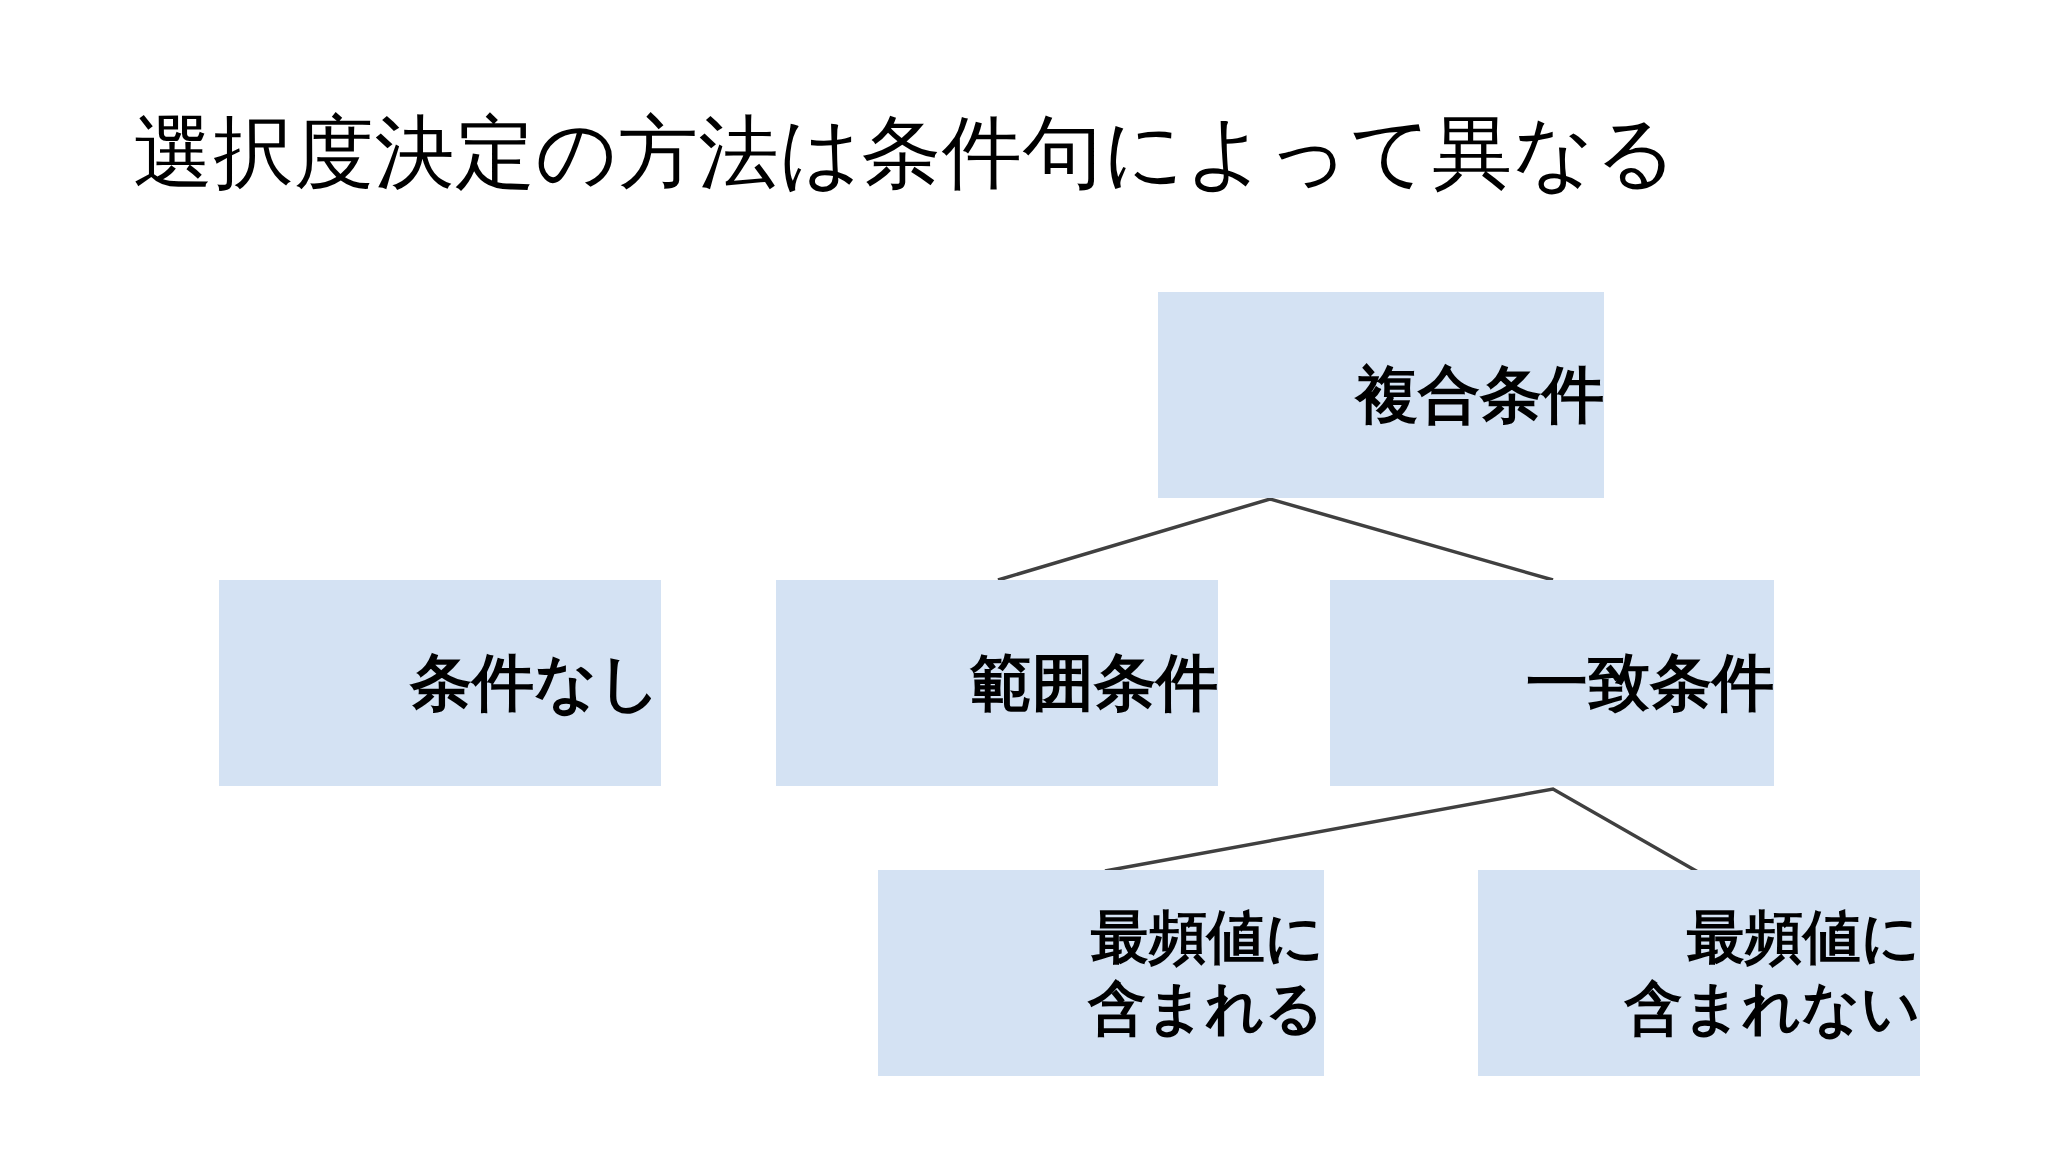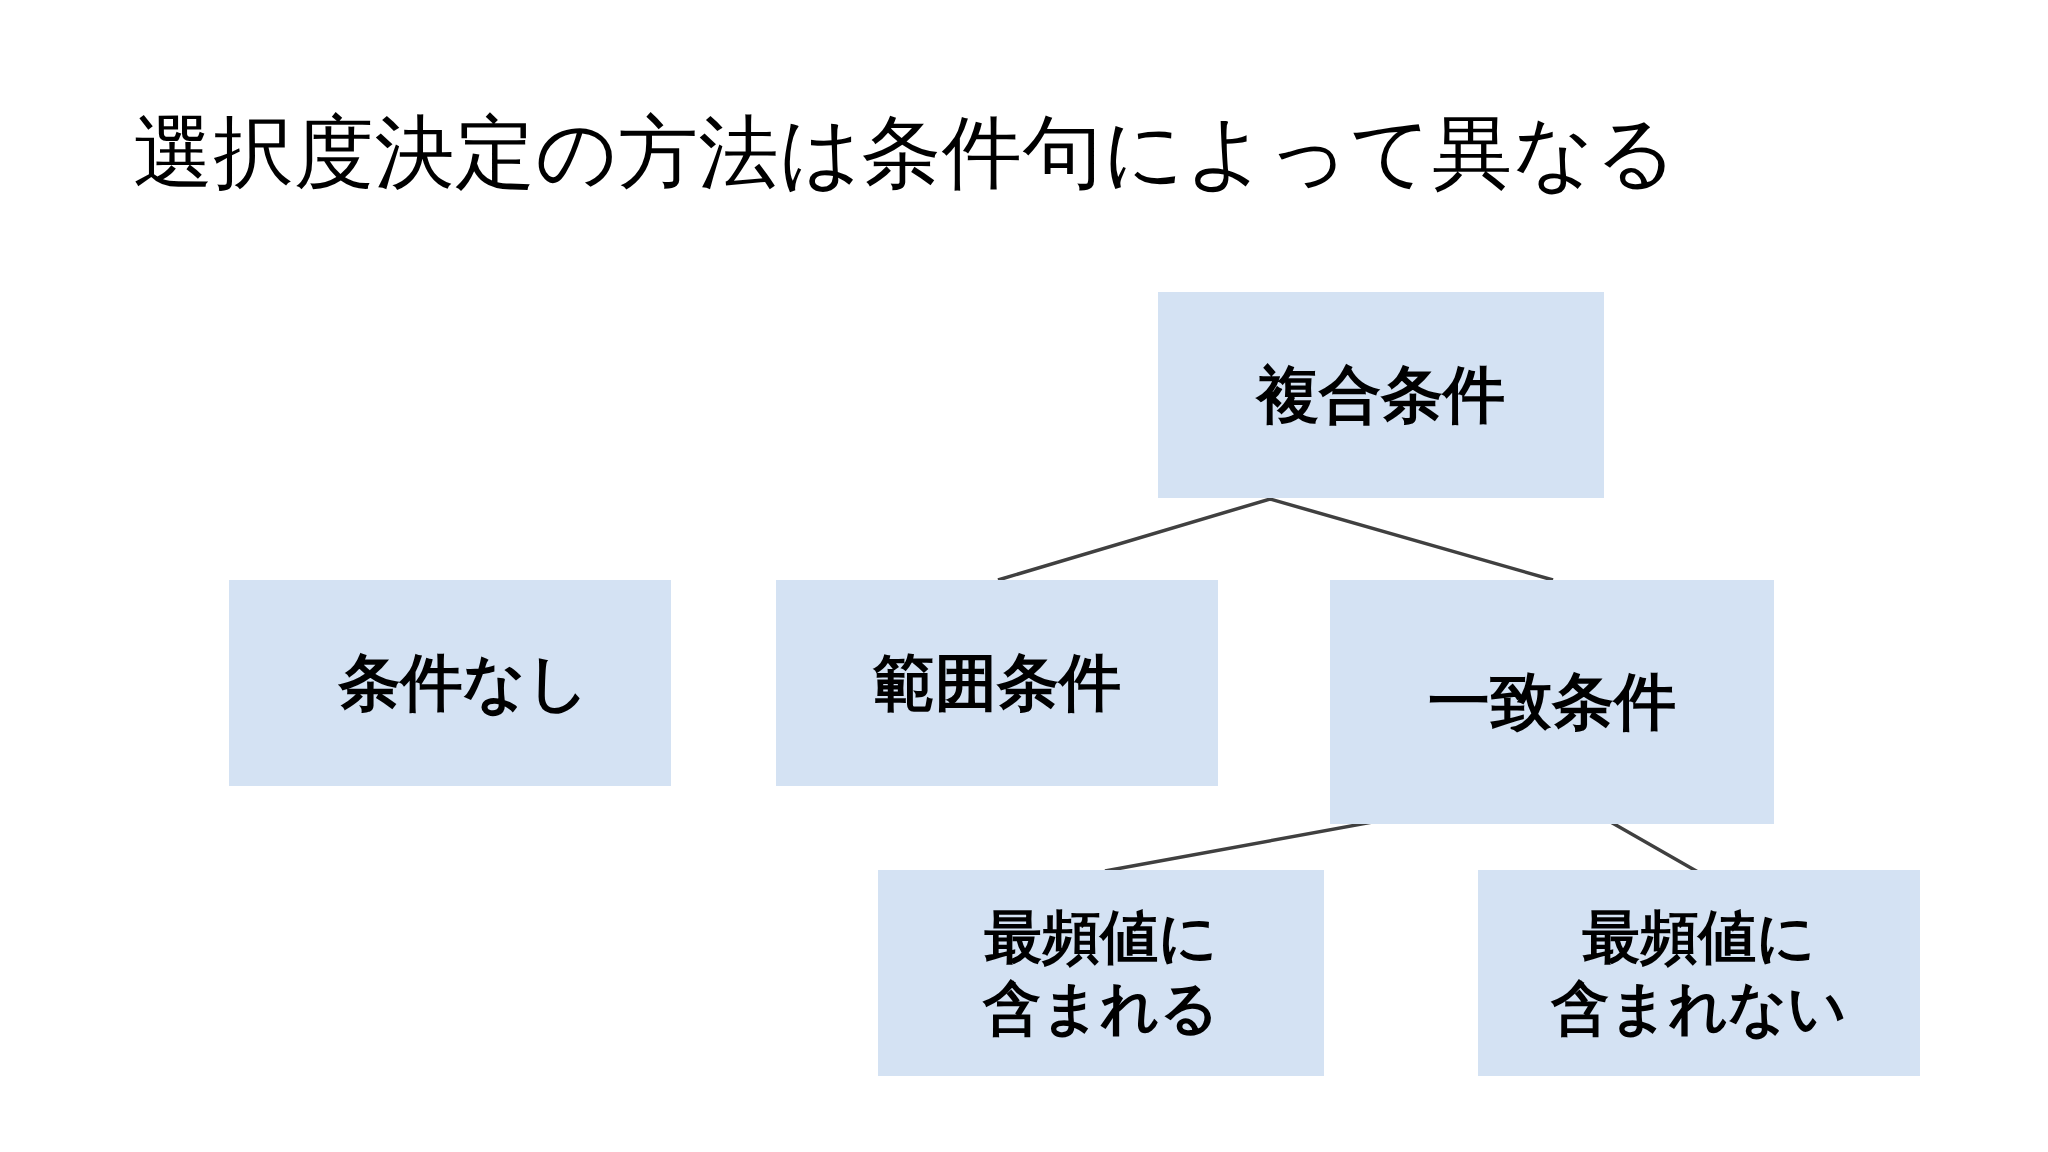--- a/index.html
+++ b/index.html
@@ -38,45 +38,45 @@
     width: 2048px;
     height: 1152px;
     pointer-events: none;
   }
   .node {
     position: absolute;
     background: #D4E2F3;
     display: flex;
     align-items: center;
     justify-content: center;
-    text-align: center;
+    text-align: right;
     color: #000000;
     font-weight: 700;
     box-sizing: border-box;
   }
   .node .node-label {
     display: block;
     width: 100%;
     white-space: pre-line;
   }
   
   #node-composite {
     left: 1110px;  top: 292px;  width: 446px;  height: 206px;
     font-size: 62px; line-height: 1.15;
   }
   #node-nocondition {
-    left: 181px;   top: 580px;  width: 442px;  height: 206px;
+    left: 171px;   top: 580px;  width: 442px;  height: 206px;
     font-size: 62px; line-height: 1.15; padding-left: 28px;
   }
   #node-range {
     left: 728px;   top: 580px;  width: 442px;  height: 206px;
     font-size: 62px; line-height: 1.15;
   }
   #node-match {
-    left: 1282px;  top: 580px;  width: 444px;  height: 244px;
+    left: 1282px;  top: 580px;  width: 444px;  height: 206px;
     font-size: 62px; line-height: 1.15;
   }
   #node-in-mode {
     left: 830px;   top: 870px;  width: 446px;  height: 206px;
     font-size: 58px; line-height: 1.22;
   }
   #node-not-in-mode {
     left: 1430px;  top: 870px;  width: 442px;  height: 206px;
     font-size: 58px; line-height: 1.22;
   }

